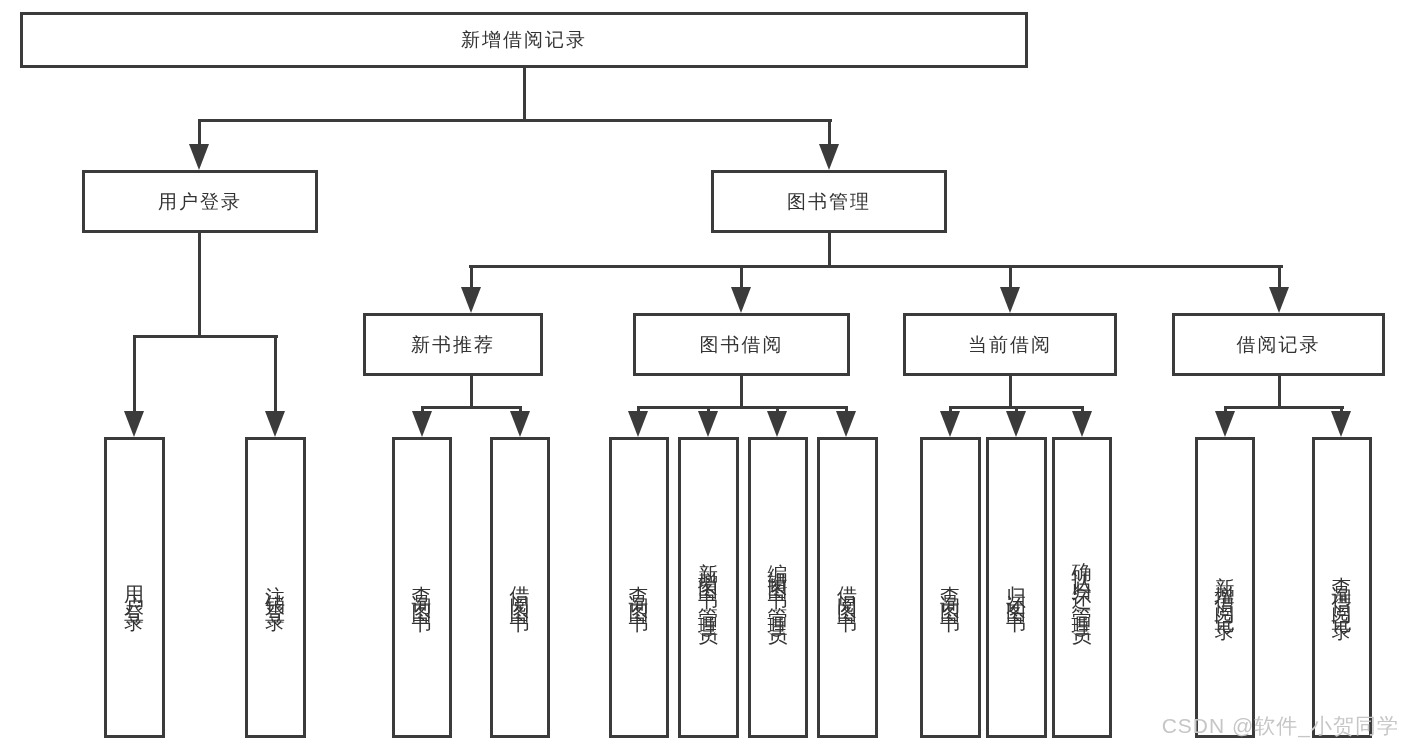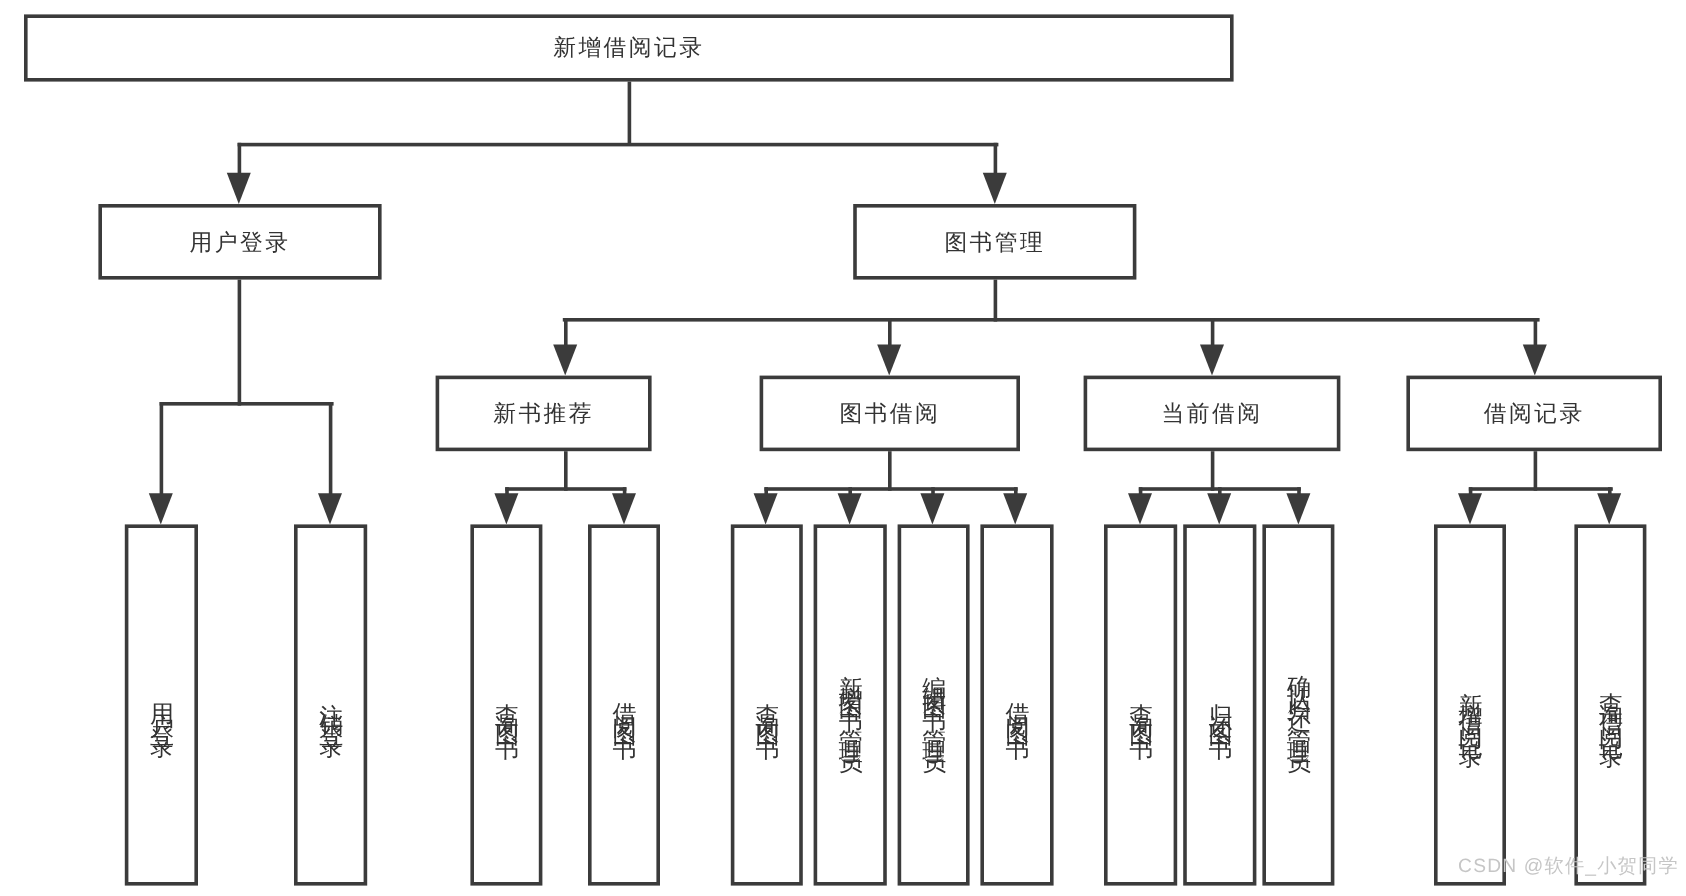--- a/index.html
+++ b/index.html
@@ -35,21 +35,21 @@
   .line{position:absolute;background:var(--line);}
   .arrow{
     position:absolute;width:0;height:0;
     border-left:10px solid transparent;
     border-right:10px solid transparent;
     border-top:26px solid var(--line);
   }
   .watermark{
     position:absolute;
     top:712px;right:6px;
-    font-size:16px;
+    font-size:21px;
     color:var(--wm);
     letter-spacing:1px;
   }
 </style>
 </head>
 <body>
 
 <div class="canvas">
 
   <div class="line" style="left:523px;top:66px;width:3px;height:55px"></div>

